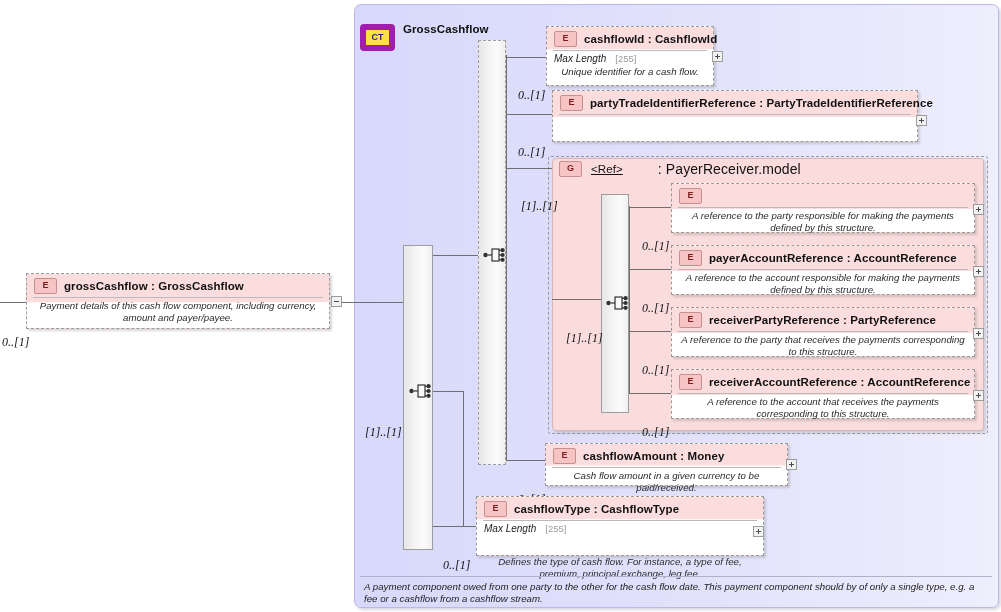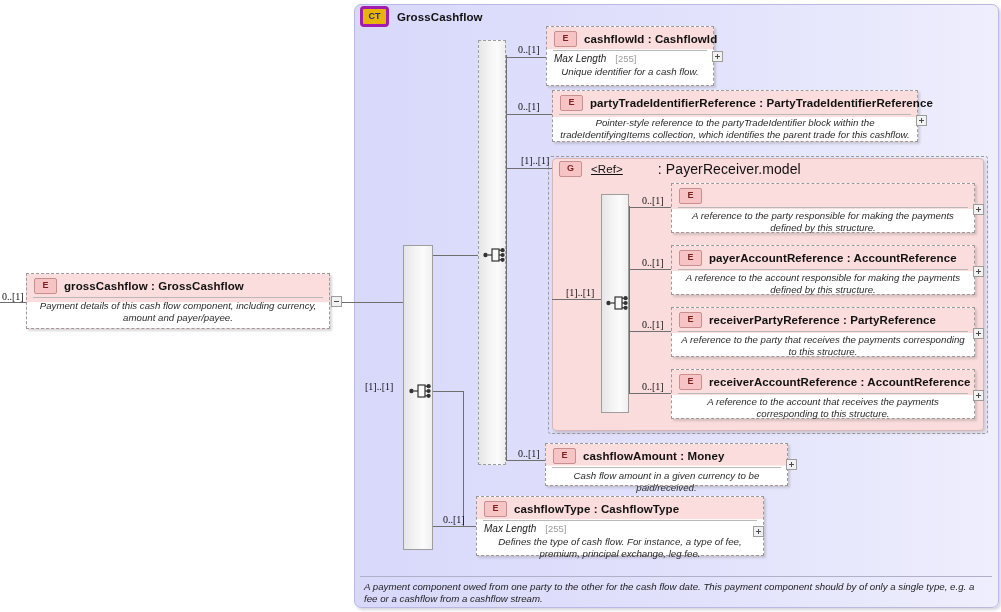--- a/index.html
+++ b/index.html
@@ -29,22 +29,22 @@
     padding:4px 7px 3px 7px;
   }
   .badge{
     display:inline-block;min-width:15px;height:14px;line-height:13px;
     text-align:center;font-size:9px;font-weight:bold;color:#7b1f1f;
     border:1px solid #c98e8e;background:#f6c4c4;border-radius:2px;
     padding:0 3px;flex:none;
   }
   .badge.g{color:#7b1f1f;background:#f6c4c4;border-color:#c98e8e;}
   .badge.ct{
-    color:#2a2a6a;background:#eab308;border:3px solid #a21caf;border-radius:4px;
-    font-size:9px;min-width:17px;height:15px;line-height:14px;
+    color:#2a2a6a;background:#fde047;border:6px solid #a21caf;border-radius:4px;
+    font-size:9px;min-width:17px;height:15px;line-height:14px;margin-top:18px;
   }
   .ename{font-size:11.5px;font-weight:bold;color:#111;white-space:nowrap;letter-spacing:.1px;}
   .rule{height:1px;background:#b9b9b9;margin:0 6px;}
   .attrrow{
     display:flex;align-items:baseline;gap:9px;
     padding:2px 7px 2px 7px;font-style:italic;font-size:10px;color:#222;
   }
   .attrrow .v{font-style:normal;color:#9b9b9b;font-size:9.5px;}
   .desc{
     padding:2px 7px 4px 7px;font-style:italic;font-size:9.7px;
@@ -88,22 +88,22 @@
     border:1px solid #9d9d9d;
   }
   .seqbar.dashed{border:1px dashed #9d9d9d;}
 
   
   .hline{position:absolute;height:1px;background:#6f6f6f;}
   .vline{position:absolute;width:1px;background:#6f6f6f;}
 
   
   .occ{
-    position:absolute;font-size:10px;color:#111;
-    white-space:nowrap;font-family:"Liberation Serif","DejaVu Serif",serif;
+    position:absolute;font-style:italic;font-size:12px;color:#111;
+    white-space:nowrap;font-family:"Liberation Serif","DejaVu Serif",serif;margin-top:44px;
   }
 
   
   .footnote{
     position:absolute;box-sizing:border-box;
     font-style:italic;font-size:9.7px;line-height:1.25;color:#222;
     padding:4px 8px 0 8px;
   }
   .footsep{position:absolute;height:1px;background:#b0b0c8;}
 
@@ -187,21 +187,20 @@
   <div class="expander plus" style="left:712px;top:51px;"></div>
 
   <div class="hline" style="left:506px;top:114px;width:47px;"></div>
   <div class="occ" style="left:518px;top:101px;">0..[1]</div>
   <div class="ebox noattr" style="left:552px;top:90px;width:366px;height:52px;">
     <div class="hdr">
       <span class="badge">E</span>
       <span class="ename">partyTradeIdentifierReference : PartyTradeIdentifierReference</span>
     </div>
     <div class="rule"></div>
-    <div class="desc">Pointer-style reference to the partyTradeIdentifier block within the tradeIdentifyingItems collection, which identifies the parent trade for this cashflow.</div>
   </div>
   <div class="expander plus" style="left:916px;top:115px;"></div>
 
   <div class="groupouter" style="left:548px;top:156px;width:440px;height:278px;"></div>
   <div class="groupbox" style="left:552px;top:158px;width:432px;height:273px;"></div>
   <div class="hline" style="left:506px;top:168px;width:46px;"></div>
   <div class="occ" style="left:521px;top:155px;">[1]..[1]</div>
 
   <div class="abs" style="left:559px;top:161px;display:flex;align-items:center;gap:9px;">
     <span class="badge g">G</span>
@@ -289,20 +288,20 @@
   <div class="ebox" style="left:476px;top:496px;width:288px;height:60px;">
     <div class="hdr">
       <span class="badge">E</span>
       <span class="ename">cashflowType : CashflowType</span>
     </div>
     <div class="rule"></div>
     <div class="attrrow">
       <span>Max Length</span>
       <span class="v">[255]</span>
     </div>
-    <div class="desc" style="padding-top:0;">Defines the type of cash flow. For instance, a type of fee, premium, principal exchange, leg fee.</div>
+    <div class="desc" style="padding-top:0;margin-top:20px;">Defines the type of cash flow. For instance, a type of fee, premium, principal exchange, leg fee.</div>
   </div>
   <div class="expander plus" style="left:753px;top:526px;"></div>
 
   <div class="footsep" style="left:360px;top:576px;width:632px;"></div>
   <div class="footnote" style="left:356px;top:577px;width:640px;">A payment component owed from one party to the other for the cash flow date. This payment component should by of only a single type, e.g. a fee or a cashflow from a cashflow stream.</div>
 
 </div>
 
 </body></html>

